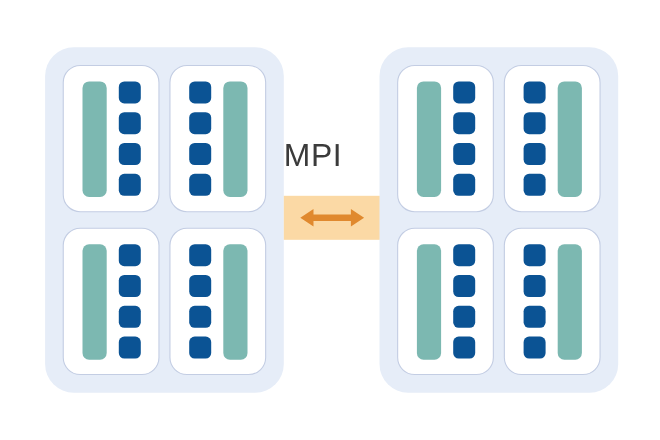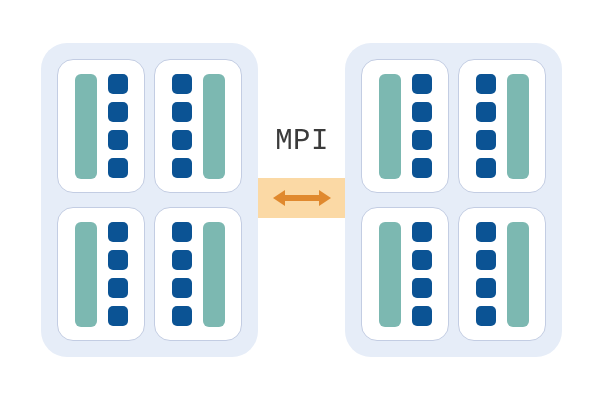--- a/index.html
+++ b/index.html
@@ -96,25 +96,25 @@
     left: 258px;
     top: 125px;
     width: 88px;
     height: 95px;
   }
   .mpi-label {
     position: absolute;
     left: 0;
     top: 0;
     width: 88px;
-    text-align: center;
+    text-align: left;
     font-size: 29px;
     line-height: 34px;
     color: #3b3b3b;
-    font-family: Liberation Mono, monospace;
+    font-family: Liberation Sans, sans-serif;
     letter-spacing: 0.5px;
   }
   .mpi-link-box {
     position: absolute;
     left: 0;
     top: 53px;
     width: 88px;
     height: 40px;
     background: #fbd9a5;
     display: flex;

